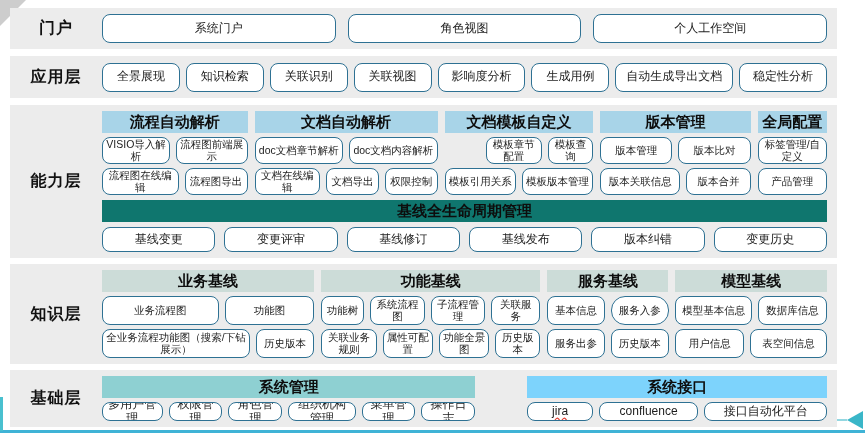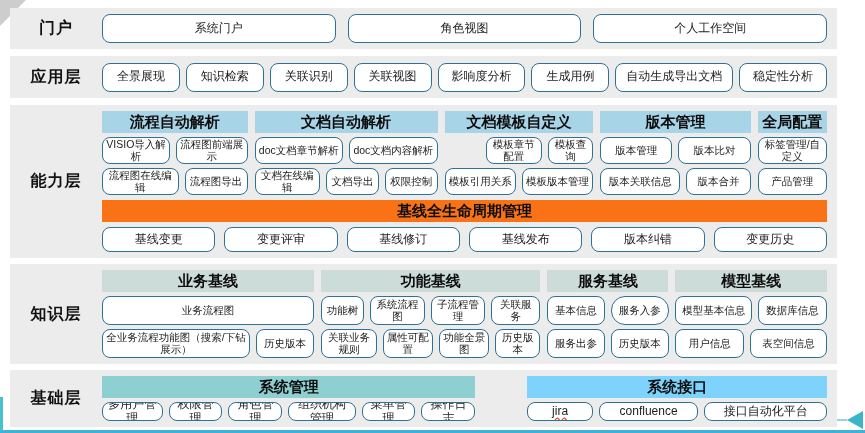--- a/index.html
+++ b/index.html
@@ -134,39 +134,40 @@
           <div class="group" style="flex: 70 1 0px;">
             <div class="ghead" style="background: rgb(168, 212, 232);">全局配置</div>
             <div class="btn-row">
               <div class="btn" style="border-color: rgb(46, 113, 147); flex-grow: 21;">标签管理/自定义</div>
             </div>
             <div class="btn-row">
               <div class="btn" style="border-color: rgb(46, 113, 147); flex-grow: 14;">产品管理</div>
             </div>
           </div>
         </div>
-        <div class="ghead banner-head" style="background: #f97316;">基线全生命周期管理</div>
+        <div class="ghead banner-head" style="background: #0f766e;">基线全生命周期管理</div>
         <div class="btn-row banner-row">
           <div class="btn" style="border-color: rgb(46, 113, 147); flex-grow: 1;">基线变更</div>
           <div class="btn" style="border-color: rgb(46, 113, 147); flex-grow: 1;">变更评审</div>
           <div class="btn" style="border-color: rgb(46, 113, 147); flex-grow: 1;">基线修订</div>
           <div class="btn" style="border-color: rgb(46, 113, 147); flex-grow: 1;">基线发布</div>
           <div class="btn" style="border-color: rgb(46, 113, 147); flex-grow: 1;">版本纠错</div>
           <div class="btn" style="border-color: rgb(46, 113, 147); flex-grow: 1;">变更历史</div>
         </div>
       </div>
     </div>
     <div class="layer layer-knowledge" style="background: rgb(236, 236, 236);">
       <div class="layer-label">知识层</div>
       <div class="layer-content content-knowledge">
         <div class="groups groups-knowledge">
           <div class="group" style="flex: 210 1 0px;">
             <div class="ghead" style="background: rgb(204, 220, 216);">业务基线</div>
             <div class="btn-row">
               <div class="btn" style="border-color: rgb(46, 113, 147); flex-grow: 16;">业务流程图</div>
+              <div class="btn" style="border-color: rgb(46, 113, 147); flex-grow: 12;">功能图</div>
             </div>
             <div class="btn-row">
               <div class="btn" style="border-color: rgb(46, 113, 147); flex-grow: 39;">全业务流程功能图（搜索/下钻展示）</div>
               <div class="btn" style="border-color: rgb(46, 113, 147); flex-grow: 14;">历史版本</div>
             </div>
           </div>
           <div class="group" style="flex: 217 1 0px;">
             <div class="ghead" style="background: rgb(204, 220, 216);">功能基线</div>
             <div class="btn-row">
               <div class="btn" style="border-color: rgb(46, 113, 147); flex-grow: 12;">功能树</div>

